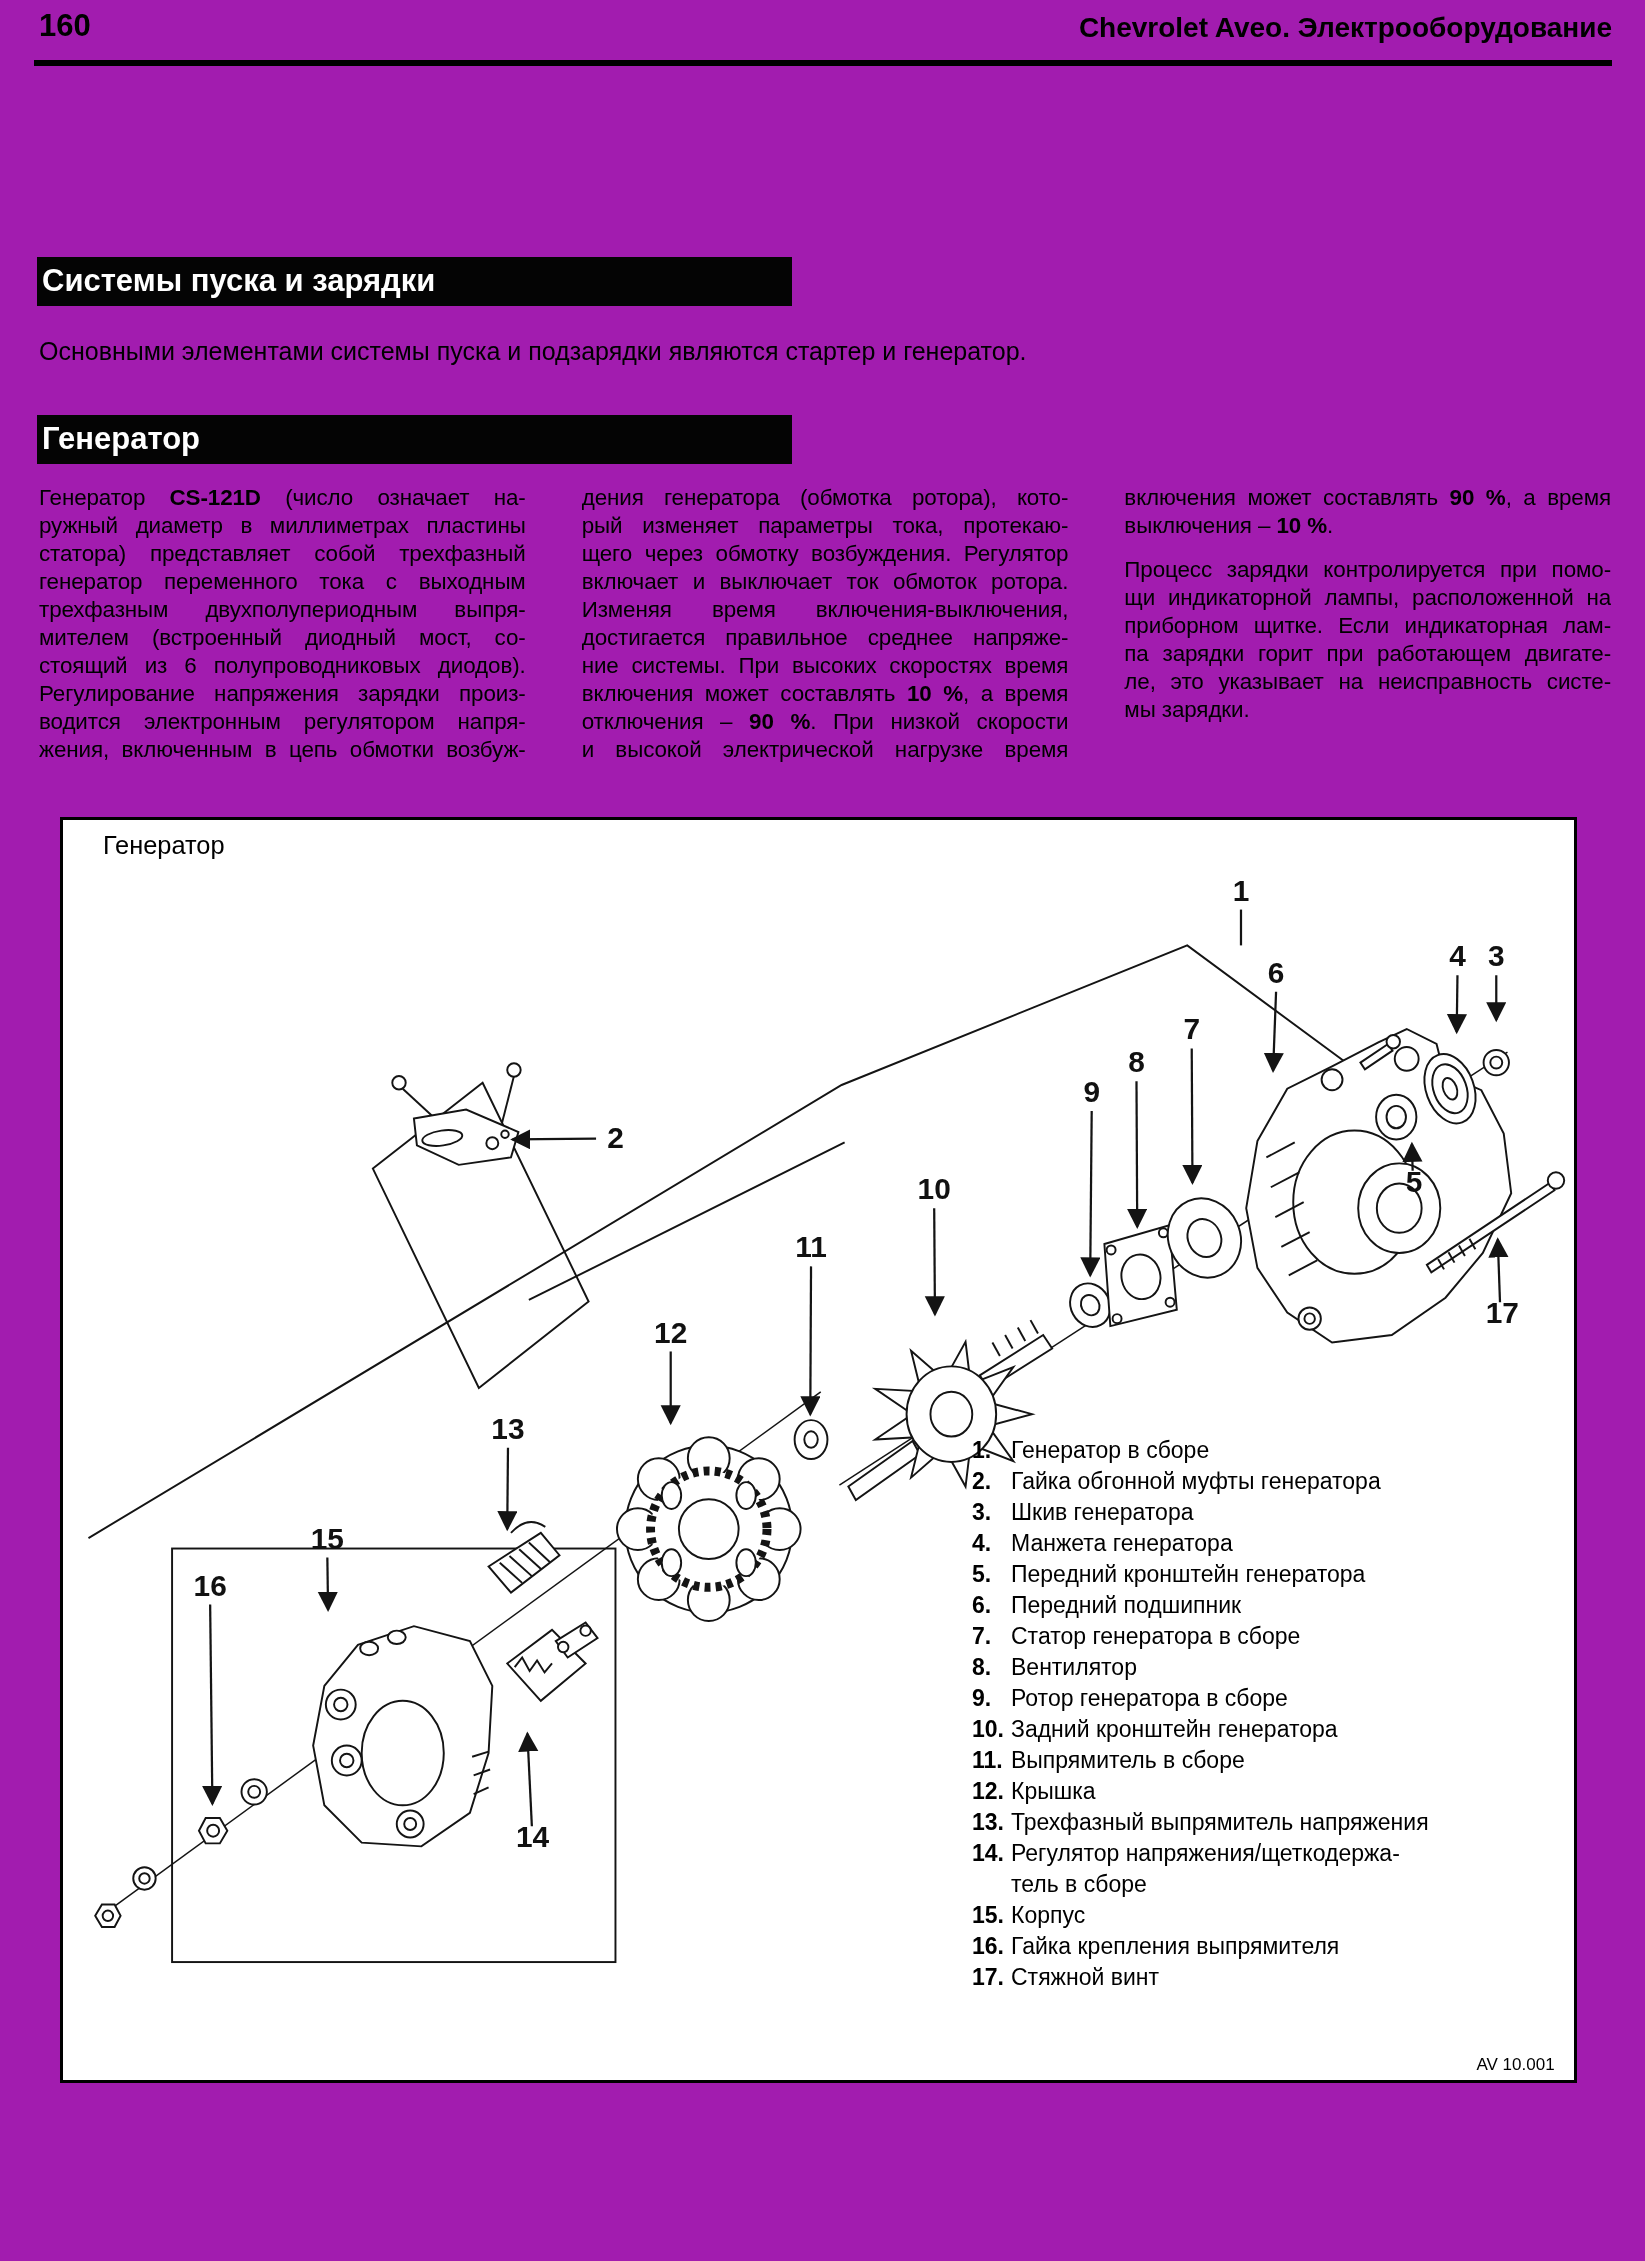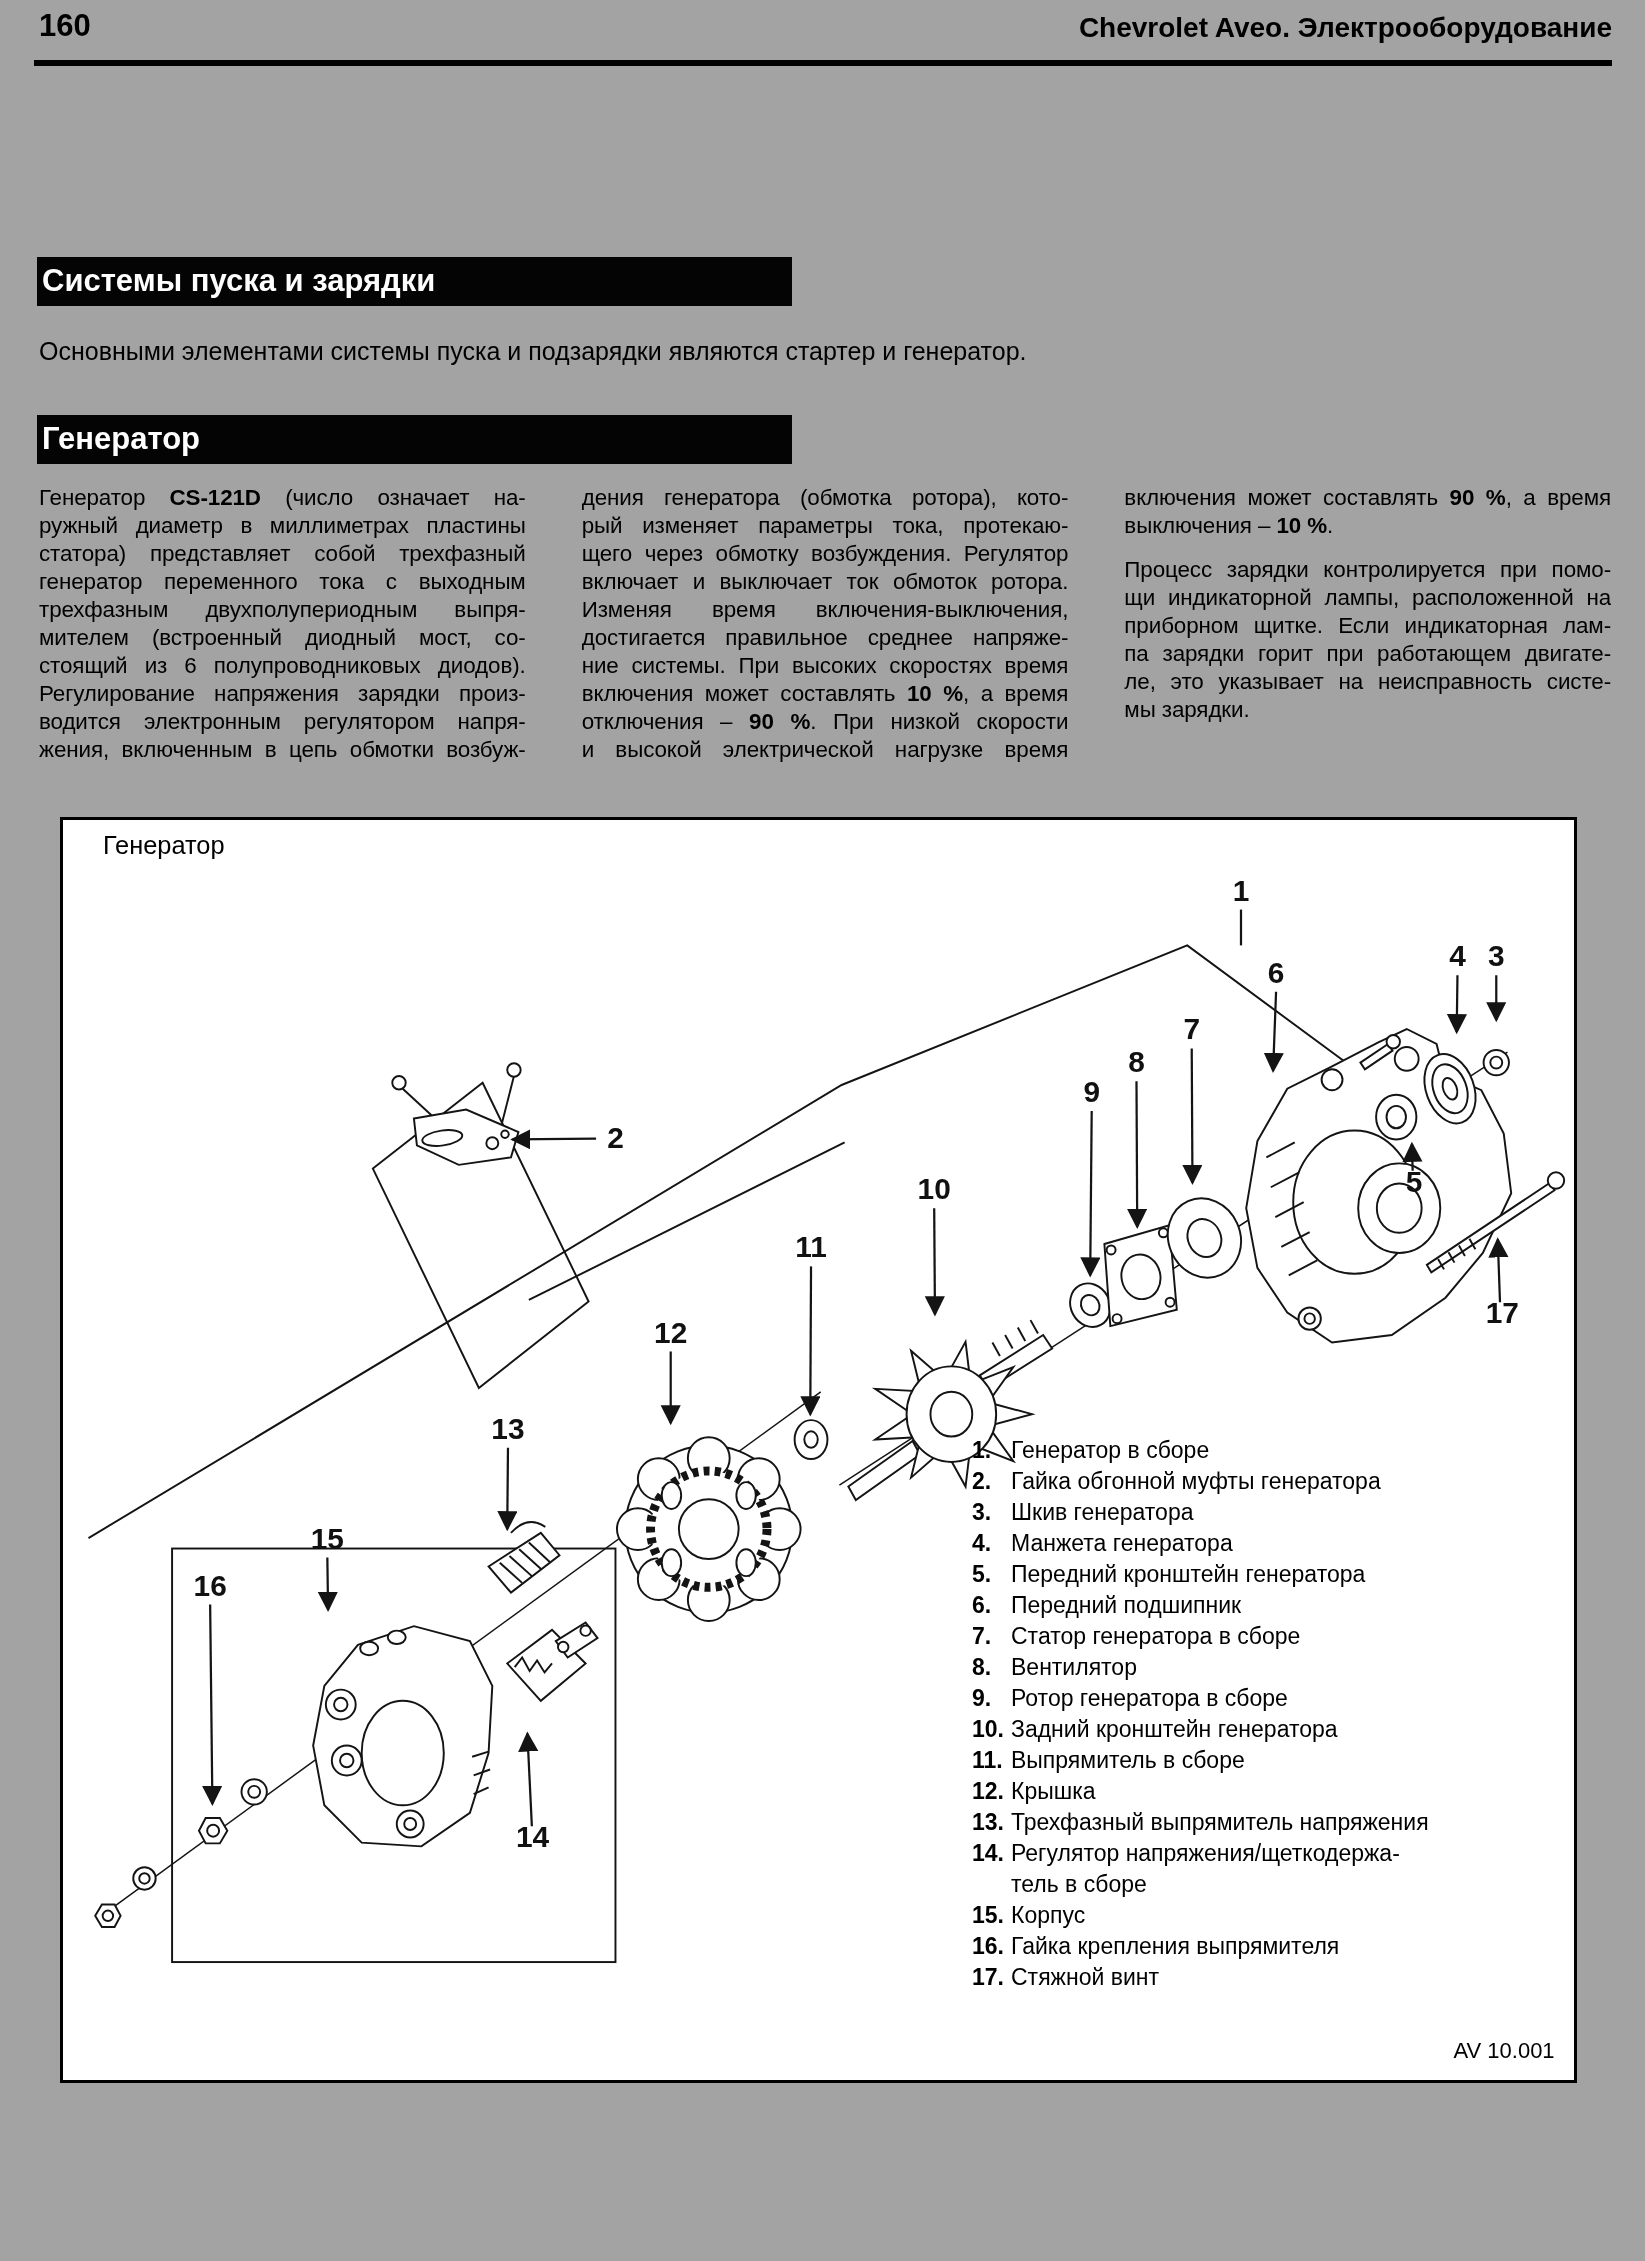--- a/index.html
+++ b/index.html
@@ -1,16 +1,16 @@
 <!DOCTYPE html>
 <html style="font-size:12px"><head>
 <meta charset="utf-8">
 <style>
   html,body{margin:0;padding:0;background:#888;}
-  .page{position:relative;width:1645px;height:2261px;background:#a3a3a3;color:#000;
+  .page{position:relative;width:1645px;height:2261px;background:#a21caf;color:#000;
         font-family:"Liberation Sans", sans-serif;overflow:hidden;}
   
   .pg-num{position:absolute;left:39px;top:7.5px;font-size:31px;font-weight:700;}
   .hdr-right{position:absolute;right:33px;top:12px;font-size:28px;font-weight:700;margin-left:12px;}
   .hdr-rule{position:absolute;left:34px;top:60px;width:1578px;height:6px;background:#000;}
   
   .doc-title{position:absolute;left:39px;top:136px;font-size:58px;font-weight:700;letter-spacing:-0.7px;}
   
   .banner{position:absolute;left:37px;width:755px;height:49px;background:#040404;color:#fff;
           font-size:31px;font-weight:700;line-height:48px;padding-left:5px;box-sizing:border-box;}
@@ -26,21 +26,21 @@
   .b{font-weight:700;}
   
   .figure{position:absolute;left:60px;top:817px;width:1517px;height:1266px;border:3px solid #000;
           box-sizing:border-box;background:#fff;}
   .fig-label{position:absolute;left:40px;top:10.5px;font-size:25.4px;}
   .diagram{position:absolute;left:0;top:0;}
   .legend{position:absolute;left:909px;top:615px;width:597px;}
   .lg-row{display:flex;line-height:31px;font-size:23px;}
   .lg-n{width:39px;flex:none;font-weight:700;}
   .lg-t{white-space:nowrap;}
-  .fig-code{position:absolute;right:19.4px;bottom:16px;font-size:22px;}
+  .fig-code{position:absolute;right:19.4px;bottom:5px;font-size:17px;}
   svg text{font-family:"Liberation Sans",sans-serif;font-weight:700;font-size:40px;fill:#111;}
 </style>
 </head>
 <body>
 
 <div class="page">
 
   <div class="pg-num">160</div>
   <div class="hdr-right">Chevrolet Aveo. Электрооборудование</div>
   <div class="hdr-rule"></div>

